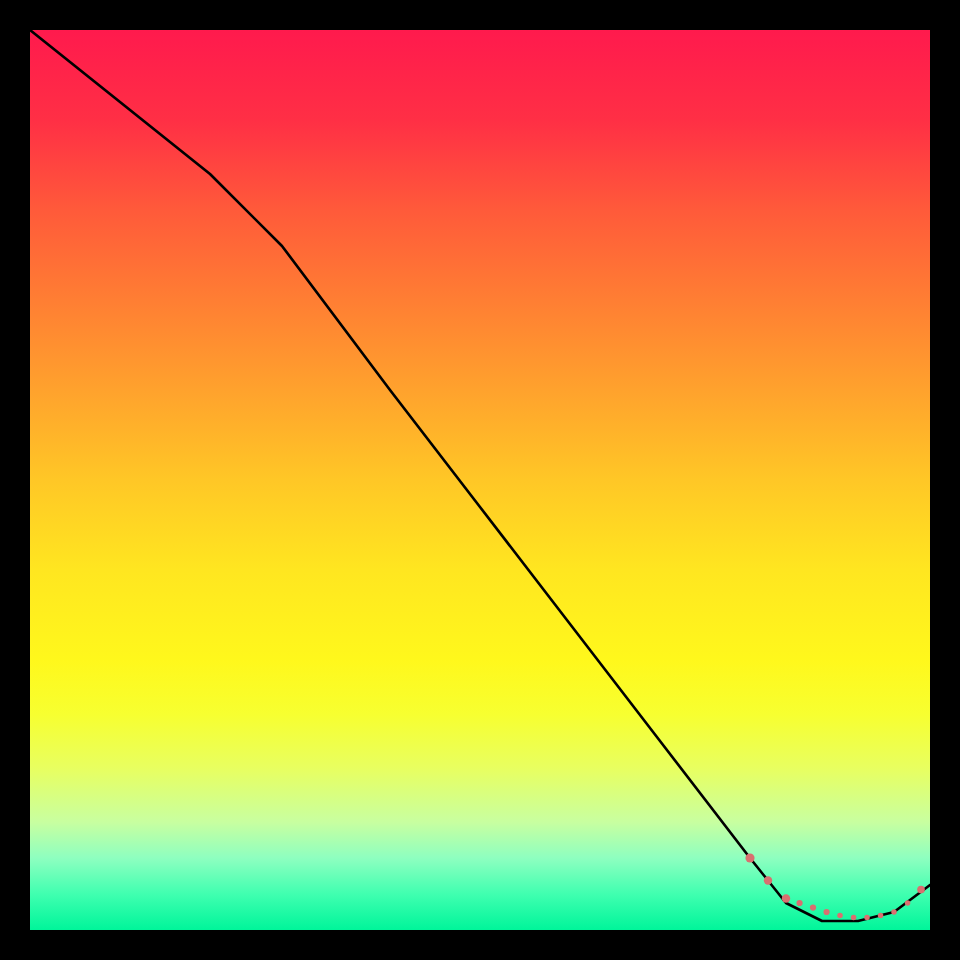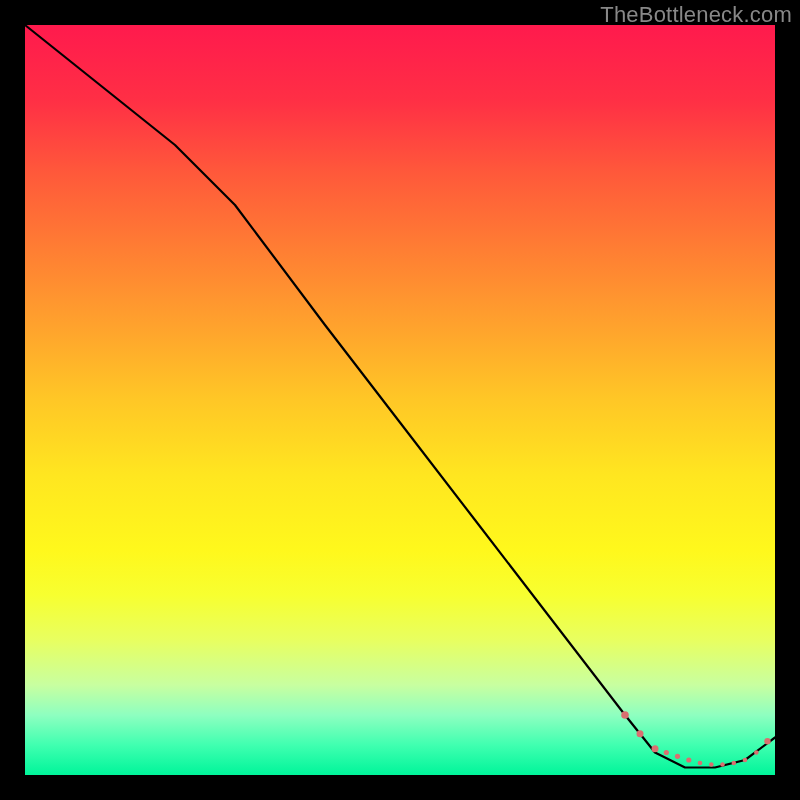--- a/index.html
+++ b/index.html
@@ -81,14 +81,13 @@
         <circle cx="675.0" cy="738.0" r="2.3" fill="#d97070"></circle>
         <circle cx="686.3" cy="739.5" r="2.3" fill="#d97070"></circle>
         <circle cx="697.5" cy="739.5" r="2.3" fill="#d97070"></circle>
         <circle cx="708.8" cy="738.0" r="2.3" fill="#d97070"></circle>
         <circle cx="720.0" cy="735.0" r="2.3" fill="#d97070"></circle>
         <circle cx="731.3" cy="727.5" r="2.3" fill="#d97070"></circle>
         <circle cx="742.5" cy="716.3" r="3.2" fill="#d97070"></circle>
       </g>
   </svg>
 
-  <div class="watermark">TheBottleneck.com</div>
 </div>
 
 </body></html>

